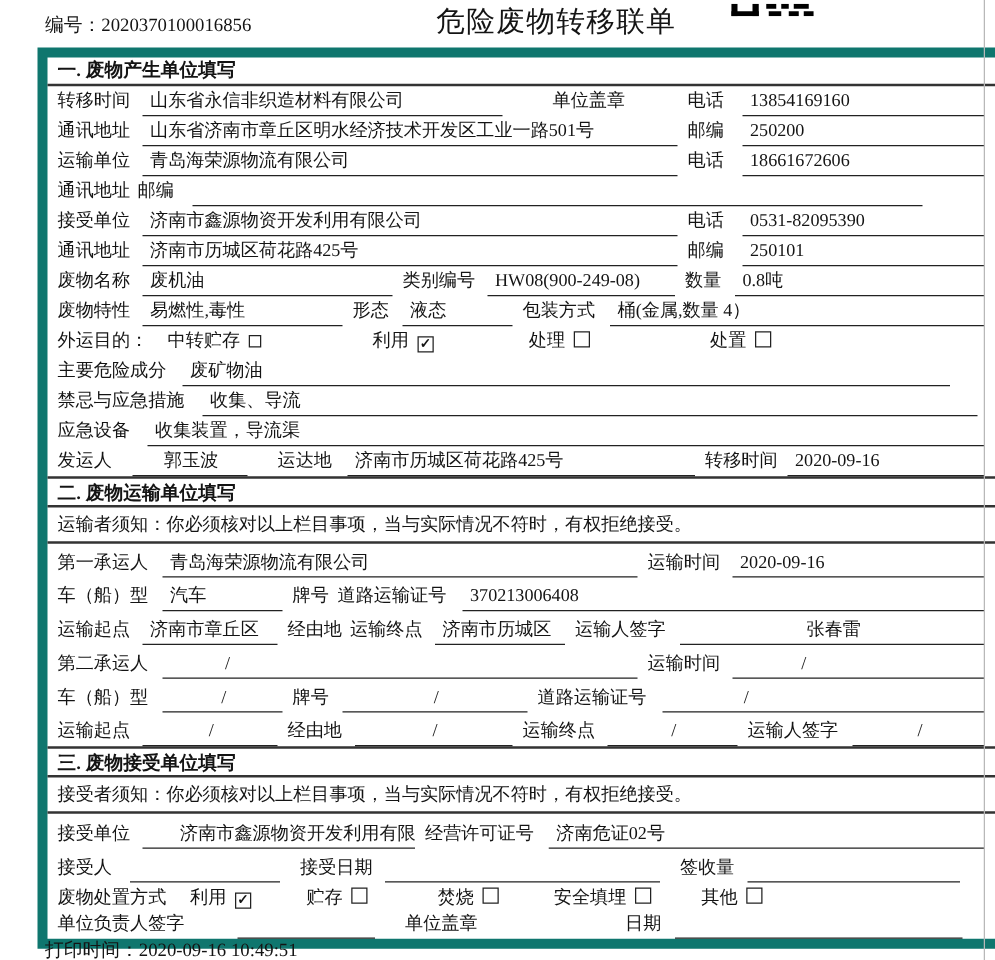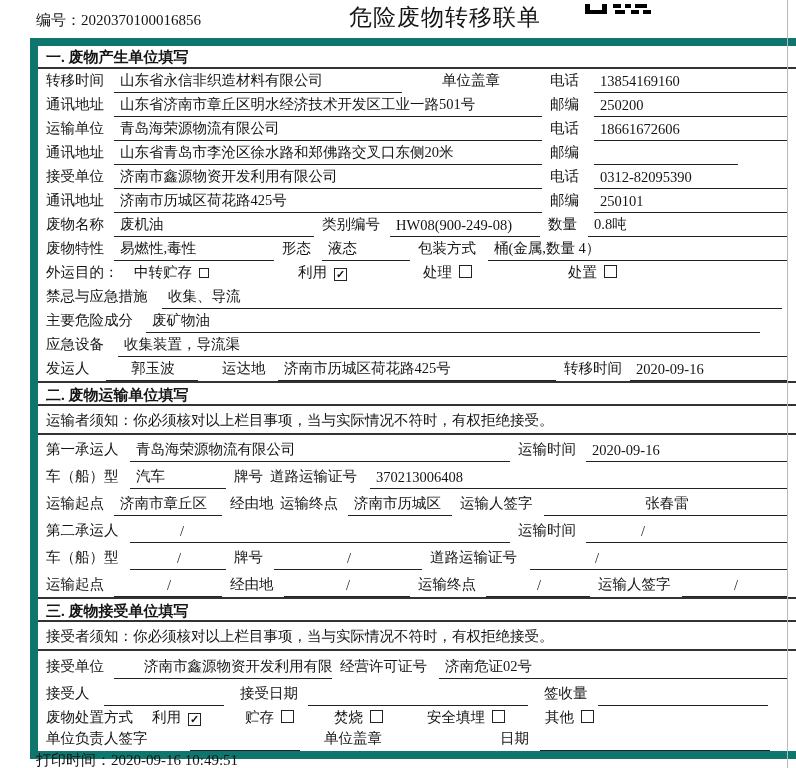--- a/index.html
+++ b/index.html
@@ -72,30 +72,29 @@
 
     <div class="row" style="height:24px">
       <span class="lab" style="width:64px">运输单位</span>
       <span class="val" style="width:428px">青岛海荣源物流有限公司</span>
       <span class="lab" style="width:40px">电话</span>
       <span class="val fill">18661672606</span>
     </div>
 
     <div class="row" style="height:24px">
       <span class="lab" style="width:64px">通讯地址</span>
-      <span class="val" style="width:428px">山东省青岛市李沧区徐水路和郑佛路交叉口东侧20米</span>
       <span class="lab" style="width:40px">邮编</span>
       <span class="val fill" style="margin-right:50px"></span>
     </div>
 
     <div class="row" style="height:24px">
       <span class="lab" style="width:64px">接受单位</span>
       <span class="val" style="width:428px">济南市鑫源物资开发利用有限公司</span>
       <span class="lab" style="width:40px">电话</span>
-      <span class="val fill">0312-82095390</span>
+      <span class="val fill">0531-82095390</span>
     </div>
 
     <div class="row" style="height:24px">
       <span class="lab" style="width:64px">通讯地址</span>
       <span class="val" style="width:428px">济南市历城区荷花路425号</span>
       <span class="lab" style="width:40px">邮编</span>
       <span class="val fill">250101</span>
     </div>
 
     <div class="row" style="height:24px">
@@ -118,27 +117,27 @@
 
     <div class="row" style="height:24px">
       <span class="lab" style="width:80px">外运目的：</span>
       <span class="opt" style="margin-left:8px"><span>中转贮存</span><span class="cb" style="width:10px;height:10px"></span></span>
       <span class="opt" style="margin-left:89px"><span>利用</span><span class="cb">✓</span></span>
       <span class="opt" style="margin-left:76px"><span>处理</span><span class="cb"></span></span>
       <span class="opt" style="margin-left:96px"><span>处置</span><span class="cb"></span></span>
     </div>
 
     <div class="row" style="height:24px">
+      <span class="lab" style="width:92px">主要危险成分</span>
+      <span class="val fill" style="margin-left:8px;margin-right:28px">废矿物油</span>
+    </div>
+
+    <div class="row" style="height:24px">
       <span class="lab" style="width:108px">禁忌与应急措施</span>
       <span class="val fill" style="margin-left:8px;margin-right:6px">收集、导流</span>
-    </div>
-
-    <div class="row" style="height:24px">
-      <span class="lab" style="width:92px">主要危险成分</span>
-      <span class="val fill" style="margin-left:8px;margin-right:28px">废矿物油</span>
     </div>
 
     <div class="row" style="height:24px">
       <span class="lab" style="width:64px">应急设备</span>
       <span class="val fill" style="margin-left:8px">收集装置，导流渠</span>
     </div>
 
     <div class="row" style="height:24px">
       <span class="lab" style="width:56px">发运人</span>
       <span class="val ctr" style="width:92px">郭玉波</span>
@@ -219,21 +218,21 @@
       <span class="lab" style="width:64px;margin-left:8px">接受日期</span>
       <span class="val" style="width:220px"></span>
       <span class="lab" style="width:50px;margin-left:8px">签收量</span>
       <span class="val fill" style="margin-right:20px"></span>
     </div>
 
     <div class="row" style="height:24px">
       <span class="lab" style="width:92px">废物处置方式</span>
       <span class="opt" style="margin-left:14px"><span>利用</span><span class="cb">✓</span></span>
       <span class="opt" style="margin-left:44px"><span>贮存</span><span class="cb"></span></span>
-      <span class="opt" style="margin-left:40px"><span>焚烧</span><span class="cb"></span></span>
+      <span class="opt" style="margin-left:56px"><span>焚烧</span><span class="cb"></span></span>
       <span class="opt" style="margin-left:44px"><span>安全填埋</span><span class="cb"></span></span>
       <span class="opt" style="margin-left:40px"><span>其他</span><span class="cb"></span></span>
     </div>
 
     <div class="row" style="height:21px">
       <span class="lab" style="width:104px">单位负责人签字</span>
       <span class="val" style="width:110px;margin-left:40px"></span>
       <span class="lab" style="width:66px;margin-left:16px">单位盖章</span>
       <span class="lab" style="width:36px;margin-left:110px">日期</span>
       <span class="val fill" style="margin-right:18px"></span>

